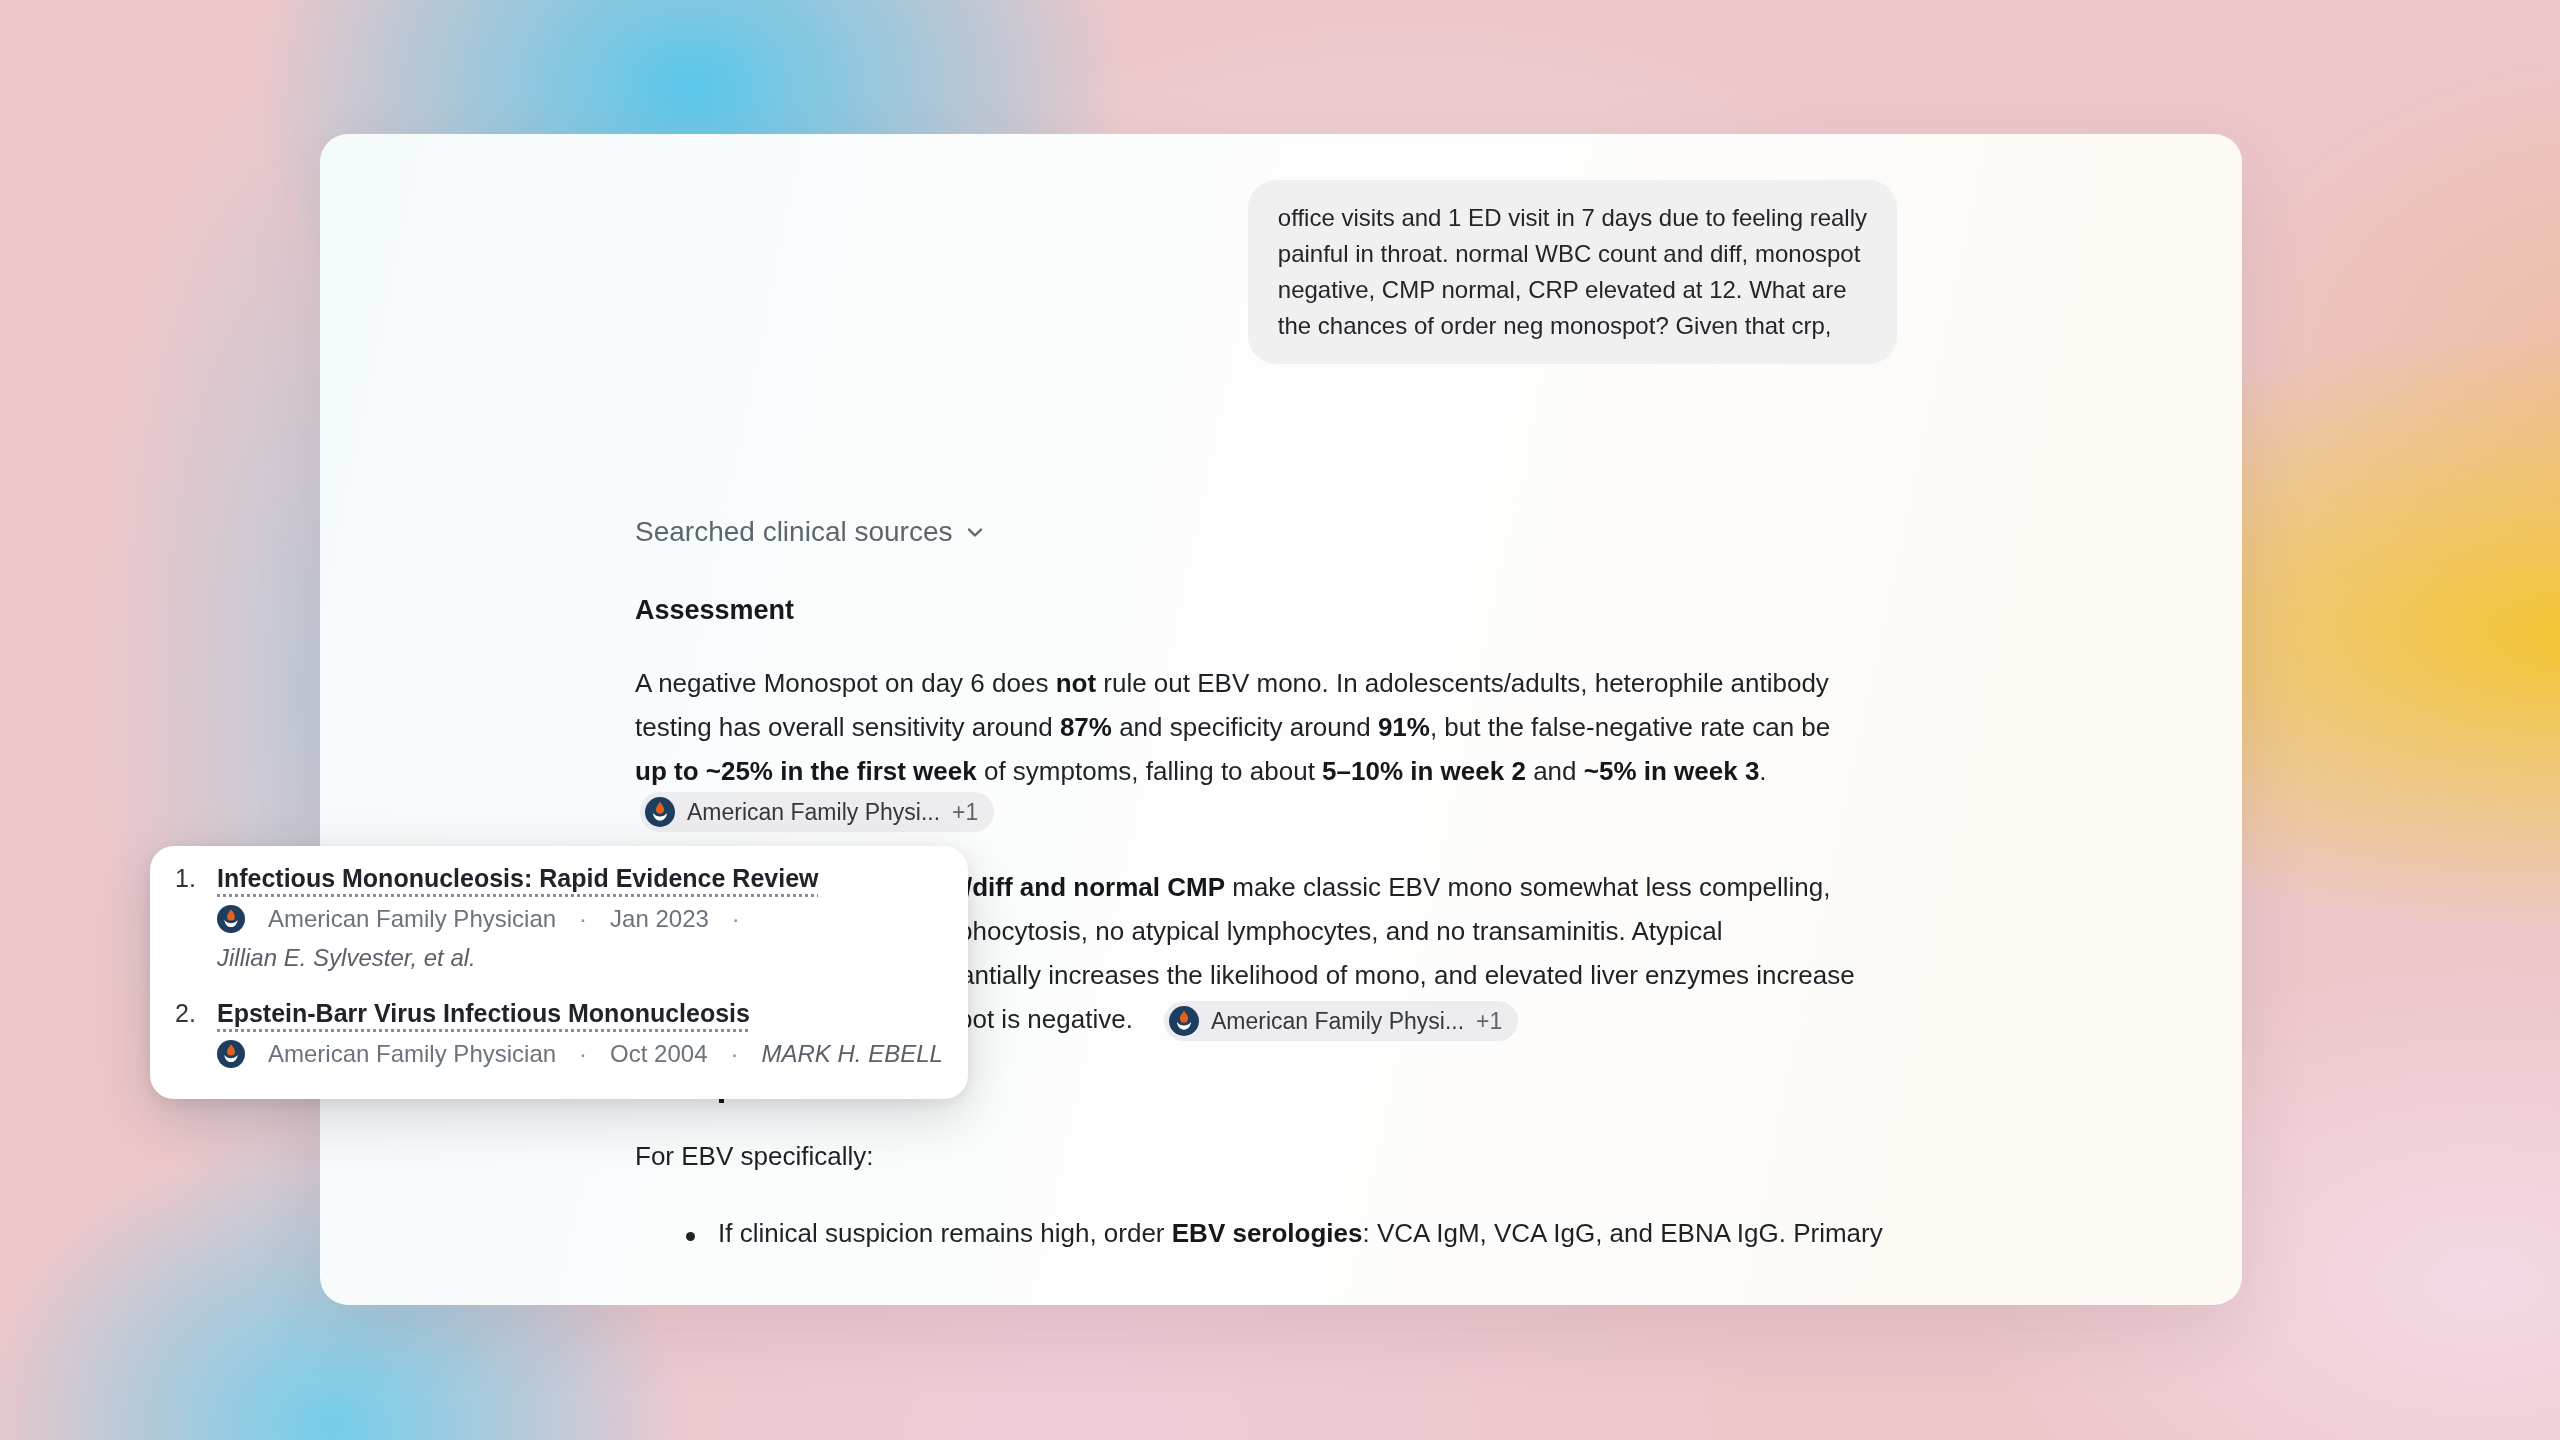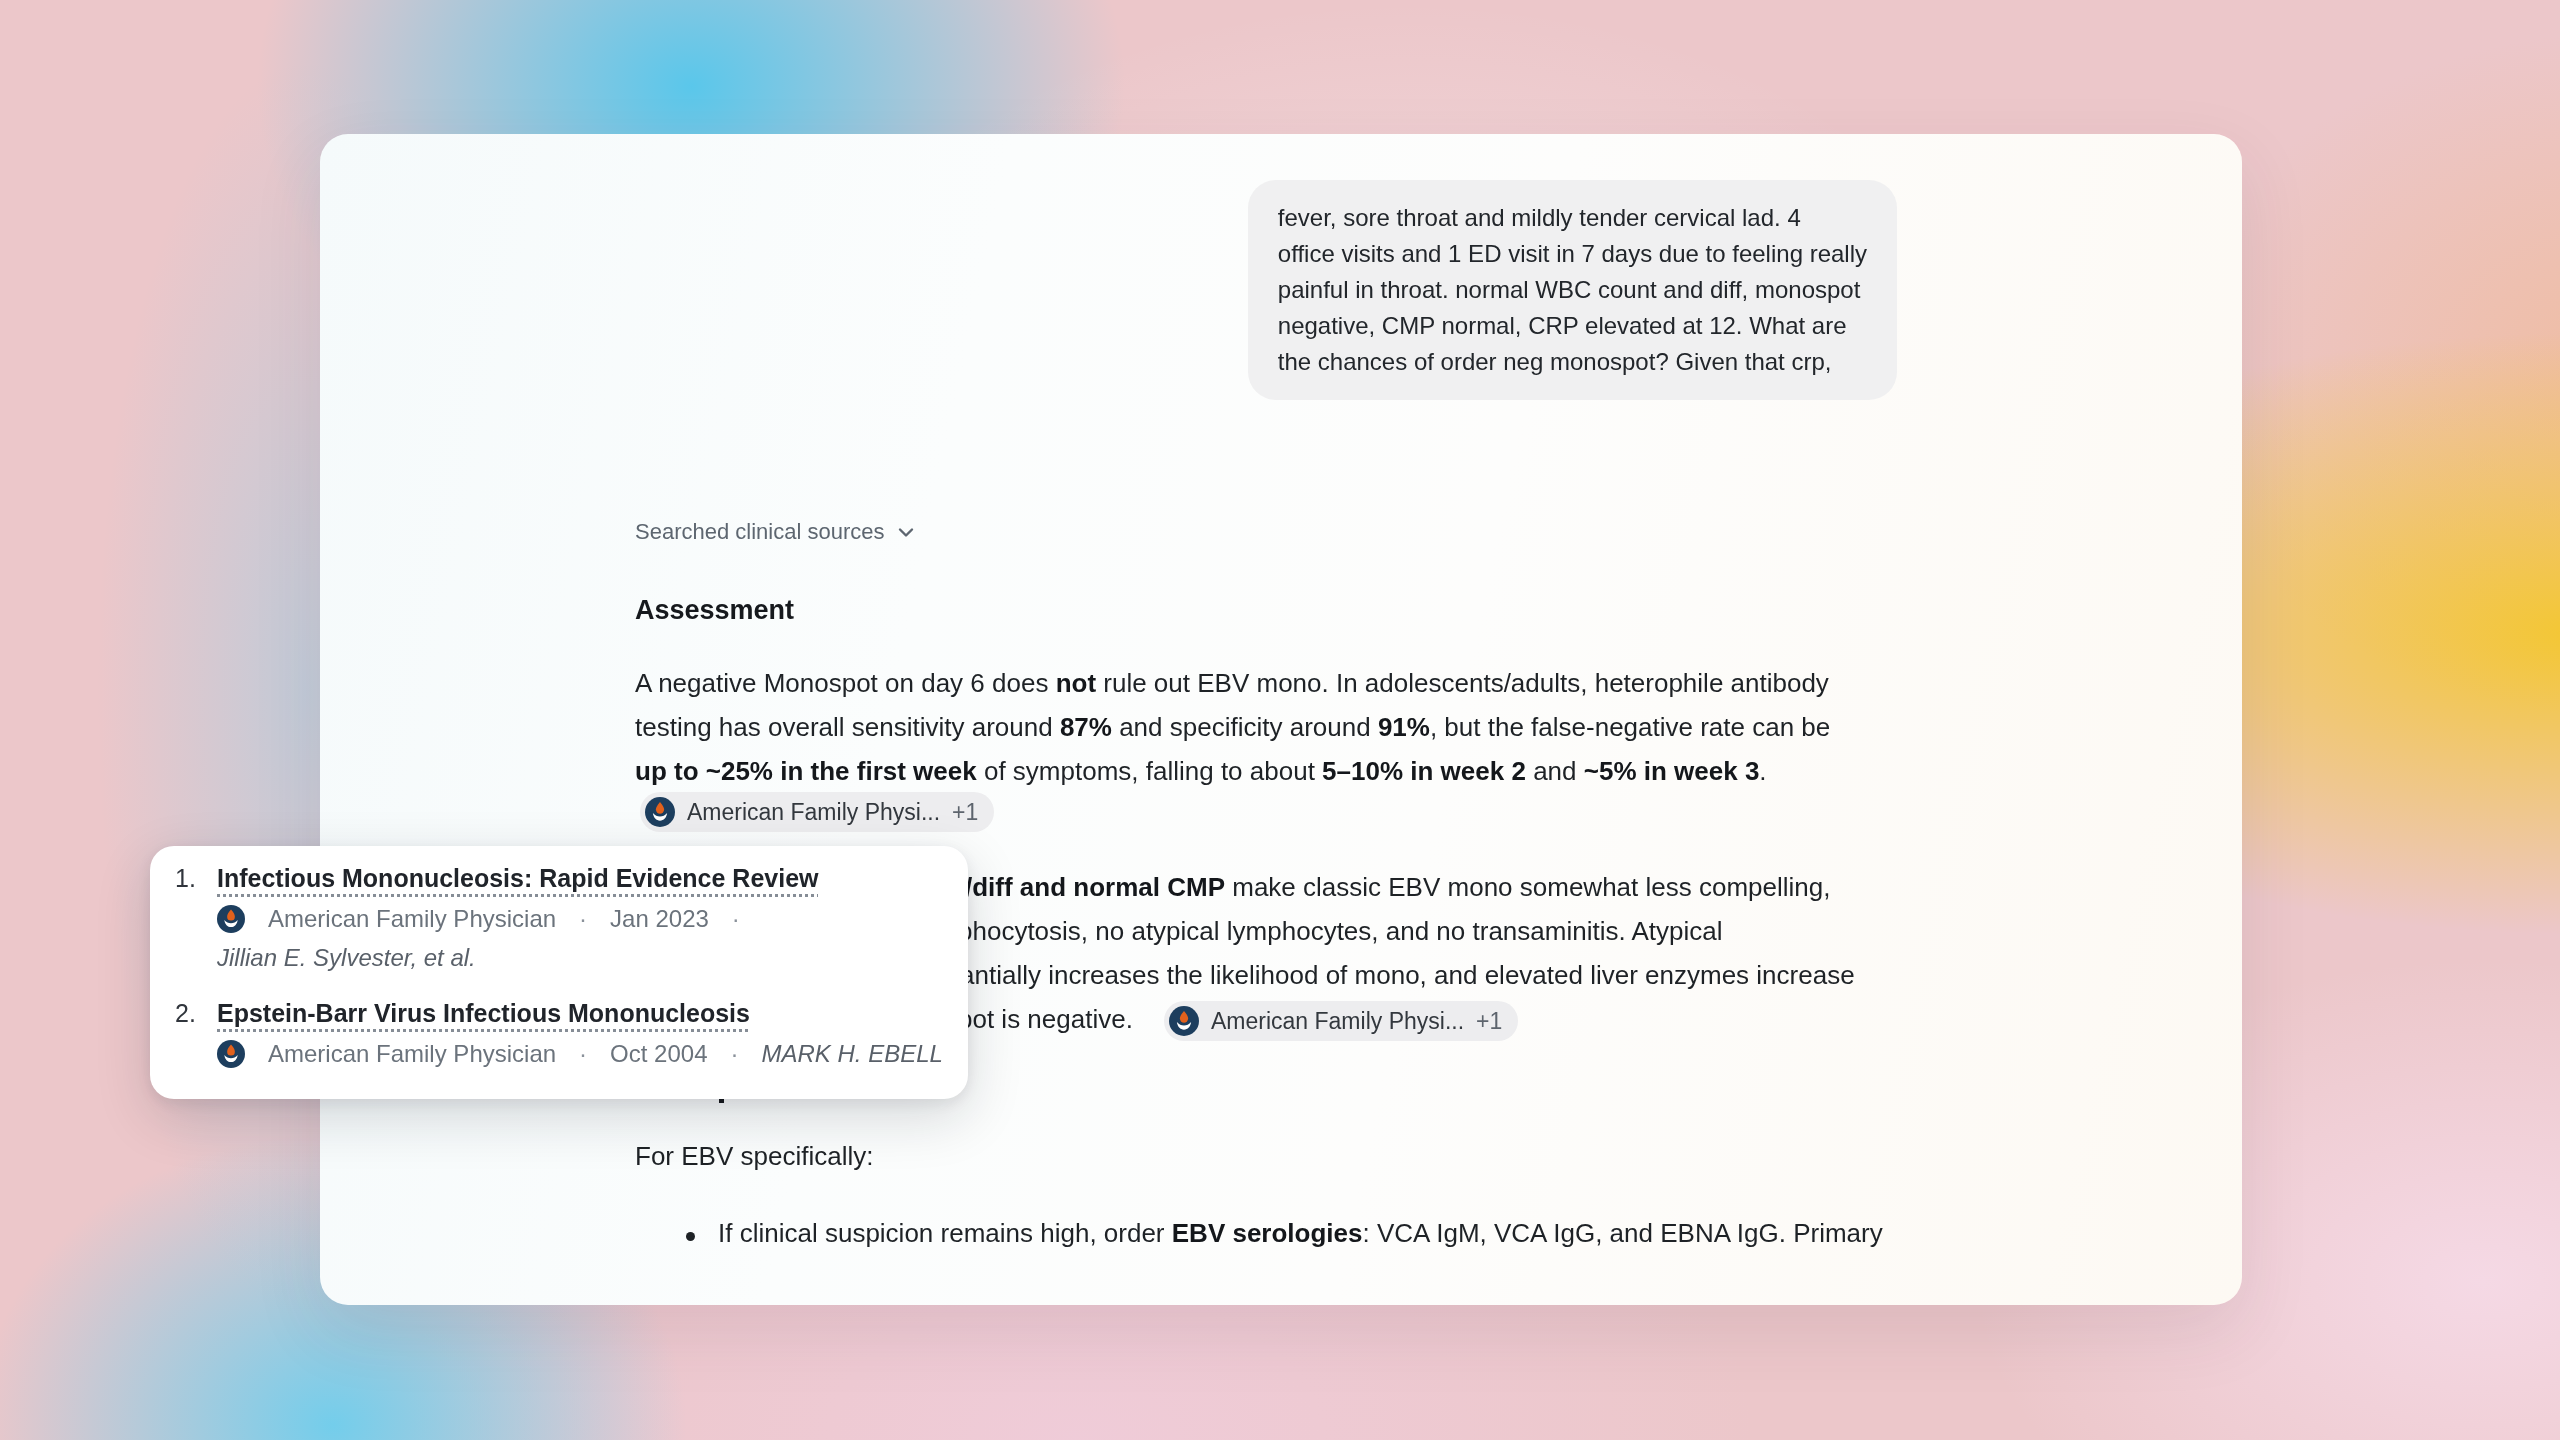--- a/index.html
+++ b/index.html
@@ -26,21 +26,21 @@
   }
   .bubble {
     position:absolute; top:46px; right:345px;
     background:#f0f0f1; border-radius:28px;
     padding:20px 30px; font-size:24px; line-height:36px; color:#22262b;
   }
   .bubble .line { white-space:nowrap; }
   .sources {
     position:absolute; left:315px; top:378px; height:40px;
     display:flex; align-items:center; gap:10px;
-    font-size:22px; color:#5d6670; cursor:pointer;
+    font-size:28px; color:#5d6670; cursor:pointer;
   }
   .sources svg { display:block; }
   .assess-heading {
     position:absolute; left:315px; top:461px;
     font-size:27px; font-weight:700; color:#16191d;
   }
   .para1 {
     position:absolute; left:315px; top:527px;
     font-size:26px; line-height:44px; color:#1e2226;
   }
@@ -91,21 +91,20 @@
   .cit-sep { color:#8a919a; }
   .cit-author { font-style:italic; color:#596069; }
   .cit-author-line { grid-column:2; margin-top:6px; font-size:24px; line-height:31px; font-style:italic; color:#596069; }
 </style>
 </head>
 <body>
 
 <div class="card">
 
   <div class="bubble">
-      <div class="line">fever, sore throat and mildly tender cervical lad. 4</div>
       <div class="line">office visits and 1 ED visit in 7 days due to feeling really</div>
       <div class="line">painful in throat. normal WBC count and diff, monospot</div>
       <div class="line">negative, CMP normal, CRP elevated at 12. What are</div>
       <div class="line">the chances of order neg monospot? Given that crp,</div>
     </div>
 
   <div class="sources">
     <span>Searched clinical sources</span>
     <span>
       <svg width="24" height="24" viewBox="0 0 24 24" fill="none">

